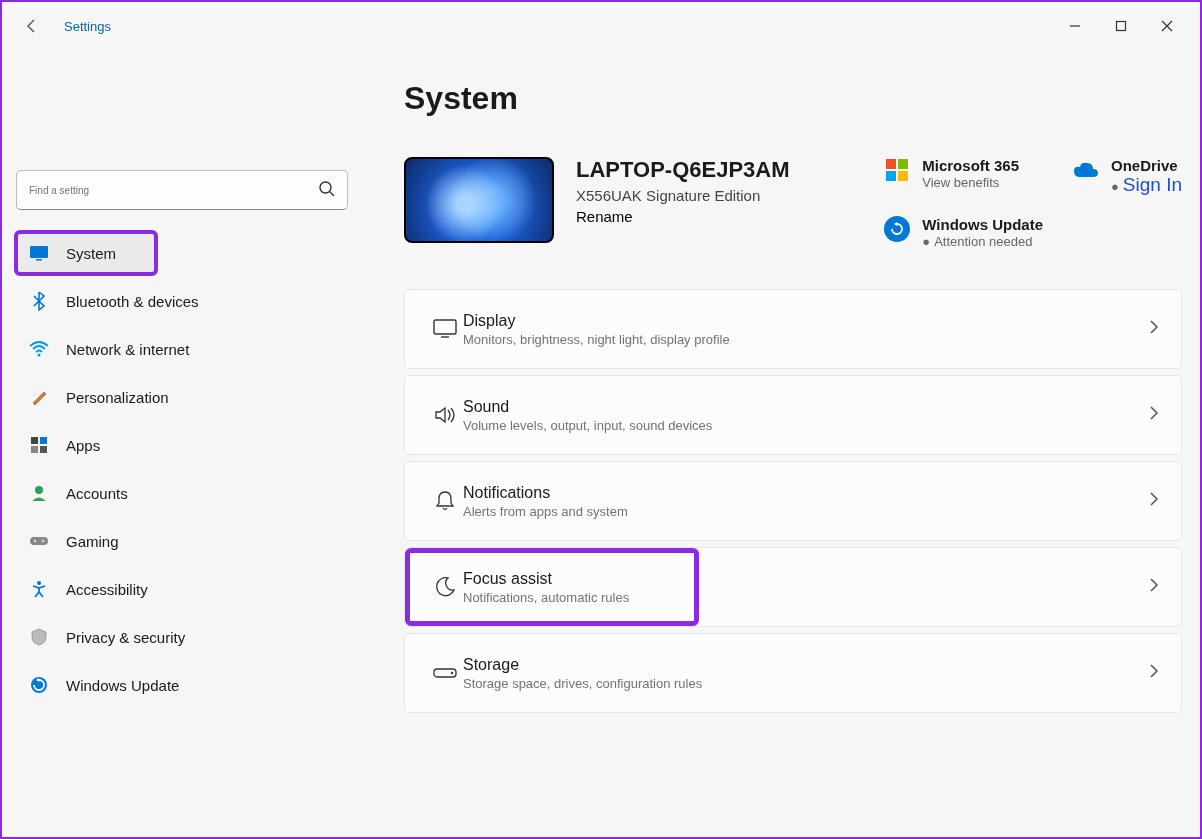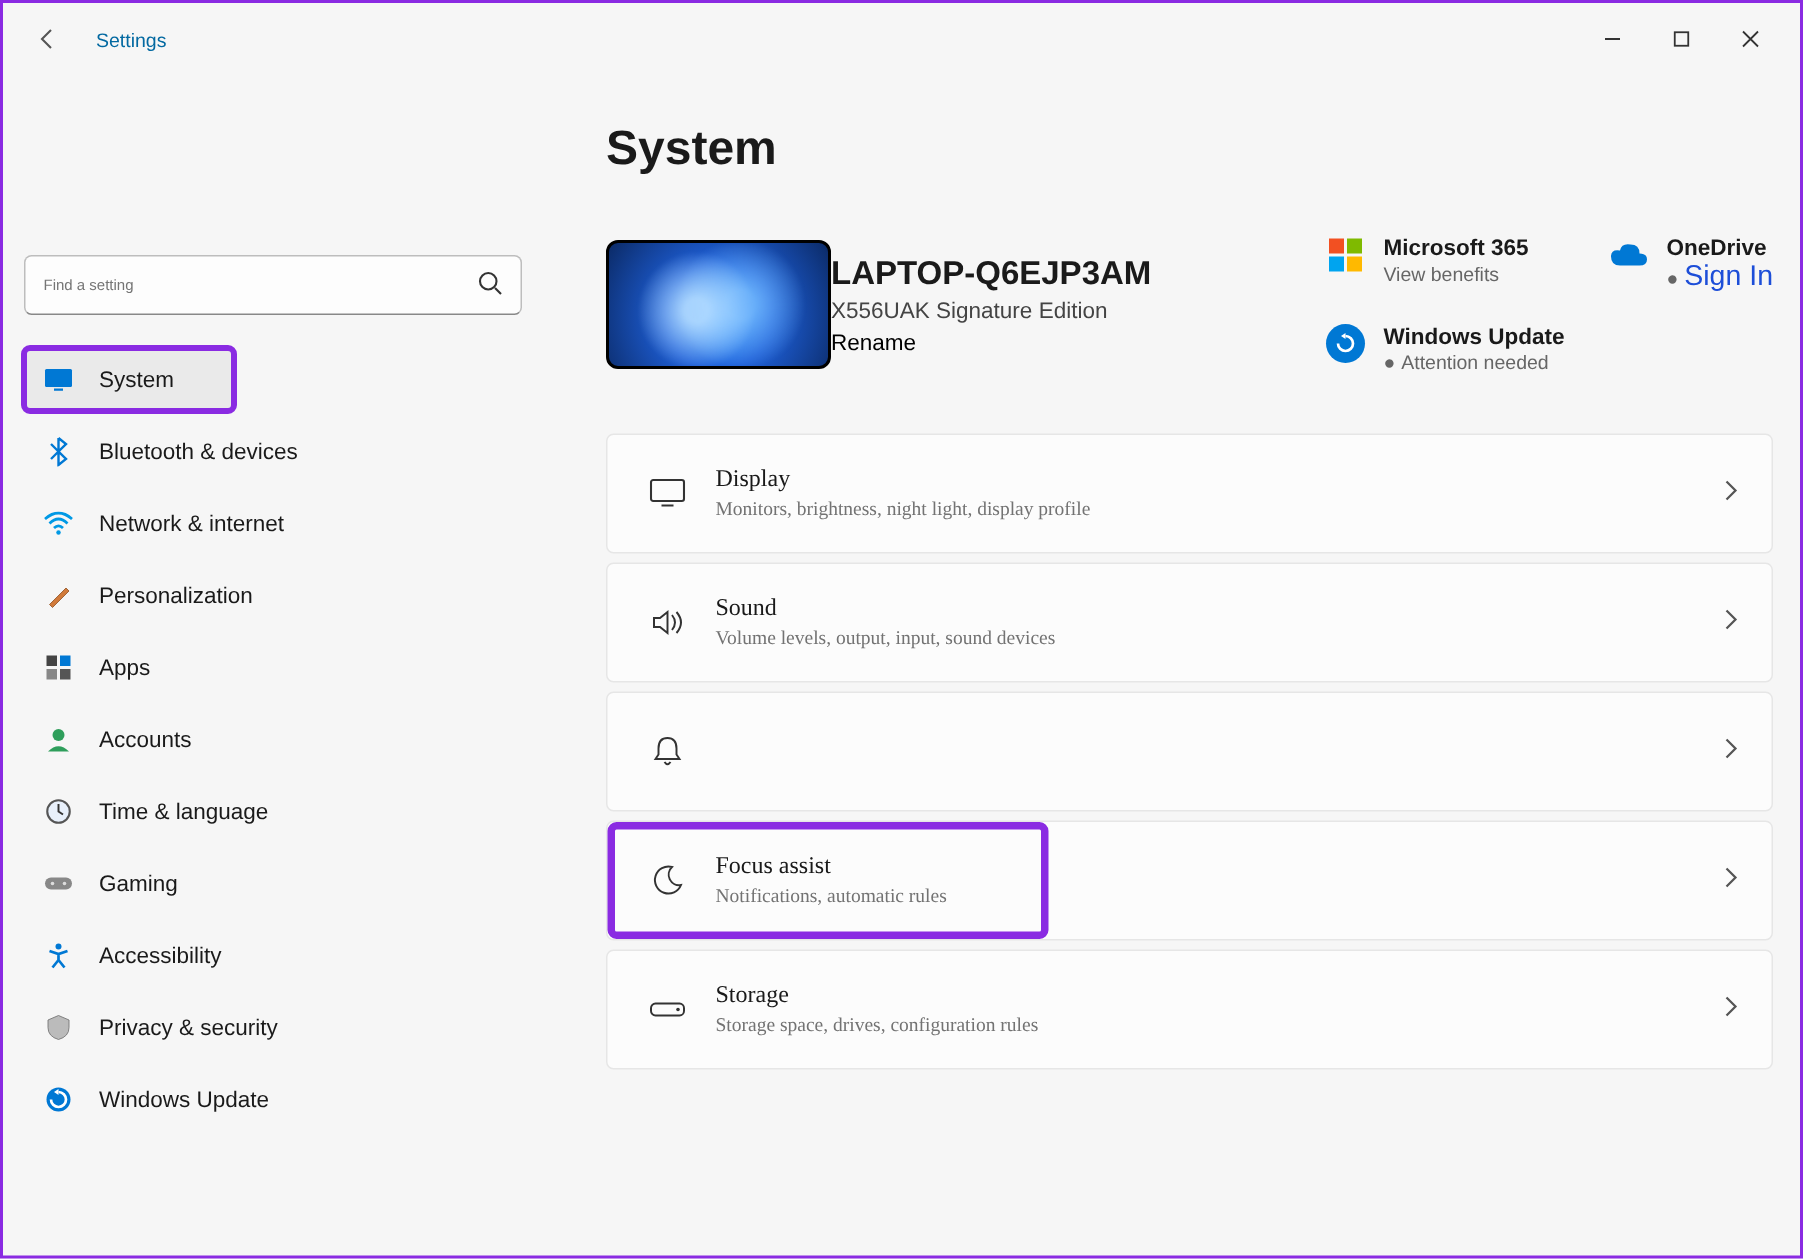--- a/index.html
+++ b/index.html
@@ -56,21 +56,21 @@
     padding: 0 12px;
     border-radius:4px;
     font-size:15px;
     cursor:pointer;
     margin-bottom:6px;
   }
   .nav-item.highlight { outline: 4px solid #8a2be2; outline-offset:-2px; background:#eaeaea; width:140px;}
   .nav-icon { width:22px; display:flex; justify-content:center; font-size:16px;}
   .main { flex:1; padding: 30px 18px 0 42px; overflow:hidden;}
   .page-title { font-size: 32px; font-weight:600; margin-bottom:40px;}
-  .device-row { display:flex; align-items:center; margin-bottom:40px;}
+  .device-row { display:flex; align-items:flex-start; gap:22px; margin-bottom:40px;}
   .device-thumb {
     width:150px;height:86px;border:2px solid #000;border-radius:8px;
     background: radial-gradient(circle at 50% 60%, #2f8fff 0%, #1e5fd8 40%, #0b2a66 100%);
     position:relative;overflow:hidden;
   }
   .bloom { position:absolute; inset:0; background:
     radial-gradient(circle at 40% 55%, rgba(180,220,255,.9) 0 8%, transparent 40%),
     radial-gradient(circle at 60% 50%, rgba(120,190,255,.8) 0 10%, transparent 45%);
     filter: blur(1px);
   }
@@ -99,21 +99,21 @@
     border:1px solid #e6e6e6;
     border-radius:5px;
     height:80px;
     display:flex;
     align-items:center;
     padding:0 22px;
     cursor:pointer;
     position:relative;
   }
   .setting-icon { width:36px; color:#333; font-size:20px; display:flex;justify-content:center;}
-  .setting-text { margin-left:14px;font-family:Liberation Serif, serif;}
+  .setting-text { margin-left:0;}
   .setting-text .st-title { font-size:16px; font-weight:500;}
   .setting-text .st-sub { font-size:13px; color:#737373; margin-top:2px;}
   .chev { margin-left:auto; color:#555;}
   .focus-overlay {
     position:absolute; left:0;top:0;height:100%;
     width:294px;
     border:5px solid #8a2be2; border-radius:6px;
     pointer-events:none;
   }
 </style>
@@ -204,29 +204,20 @@
         <span>Apps</span>
       </li>
       <li class="nav-item">
         <span class="nav-icon" style="color:#2e9e5b">
           <svg width="18" height="18" viewBox="0 0 18 18">
               <circle cx="9" cy="6" r="4" fill="#2e9e5b"></circle>
               <path d="M2 17 Q9 10 16 17 Z" fill="#2e9e5b"></path>
             </svg>
         </span>
         <span>Accounts</span>
-      </li>
-      <li class="nav-item">
-        <span class="nav-icon">
-          <svg width="18" height="18" viewBox="0 0 18 18">
-              <circle cx="9" cy="9" r="7.5" stroke="#555" stroke-width="1.4" fill="#e8f0fb"></circle>
-              <path d="M9 4 L9 9 L12 11" stroke="#333" stroke-width="1.3" fill="none"></path>
-            </svg>
-        </span>
-        <span>Time &amp; language</span>
       </li>
       <li class="nav-item">
         <span class="nav-icon" style="color:#666">
           <svg width="20" height="14" viewBox="0 0 20 14">
               <rect x="1" y="3" width="18" height="8" rx="4" fill="#888"></rect>
               <circle cx="6" cy="7" r="1.2" fill="#ddd"></circle>
               <circle cx="14" cy="7" r="1.2" fill="#ddd"></circle>
             </svg>
         </span>
         <span>Gaming</span>
@@ -349,20 +340,24 @@
             </svg></div>
       </div>
 
       <div class="setting-card">
         <div class="setting-icon">
           <svg width="20" height="22" viewBox="0 0 20 22">
               <path d="M10 2 Q4 2 4 9 L4 13 L2 16 L18 16 L16 13 L16 9 Q16 2 10 2 Z" stroke="#333" stroke-width="1.3" fill="none"></path>
               <path d="M8 18 Q10 21 12 18" stroke="#333" stroke-width="1.3" fill="none"></path>
             </svg>
         </div>
+        <div class="setting-text">
+          <div class="st-title">Notifications</div>
+          <div class="st-sub">Alerts from apps and system</div>
+        </div>
         <div class="chev"><svg width="10" height="14">
               <path d="M2 1 L8 7 L2 13" stroke="#555" stroke-width="1.5" fill="none"></path>
             </svg></div>
       </div>
 
       <div class="setting-card" style="position:relative;">
         <div class="setting-icon">
           <svg width="22" height="22" viewBox="0 0 22 22">
               <path d="M14 2 A9 9 0 1 0 20 14 A7 7 0 0 1 14 2 Z" stroke="#333" stroke-width="1.3" fill="none"></path>
             </svg>

